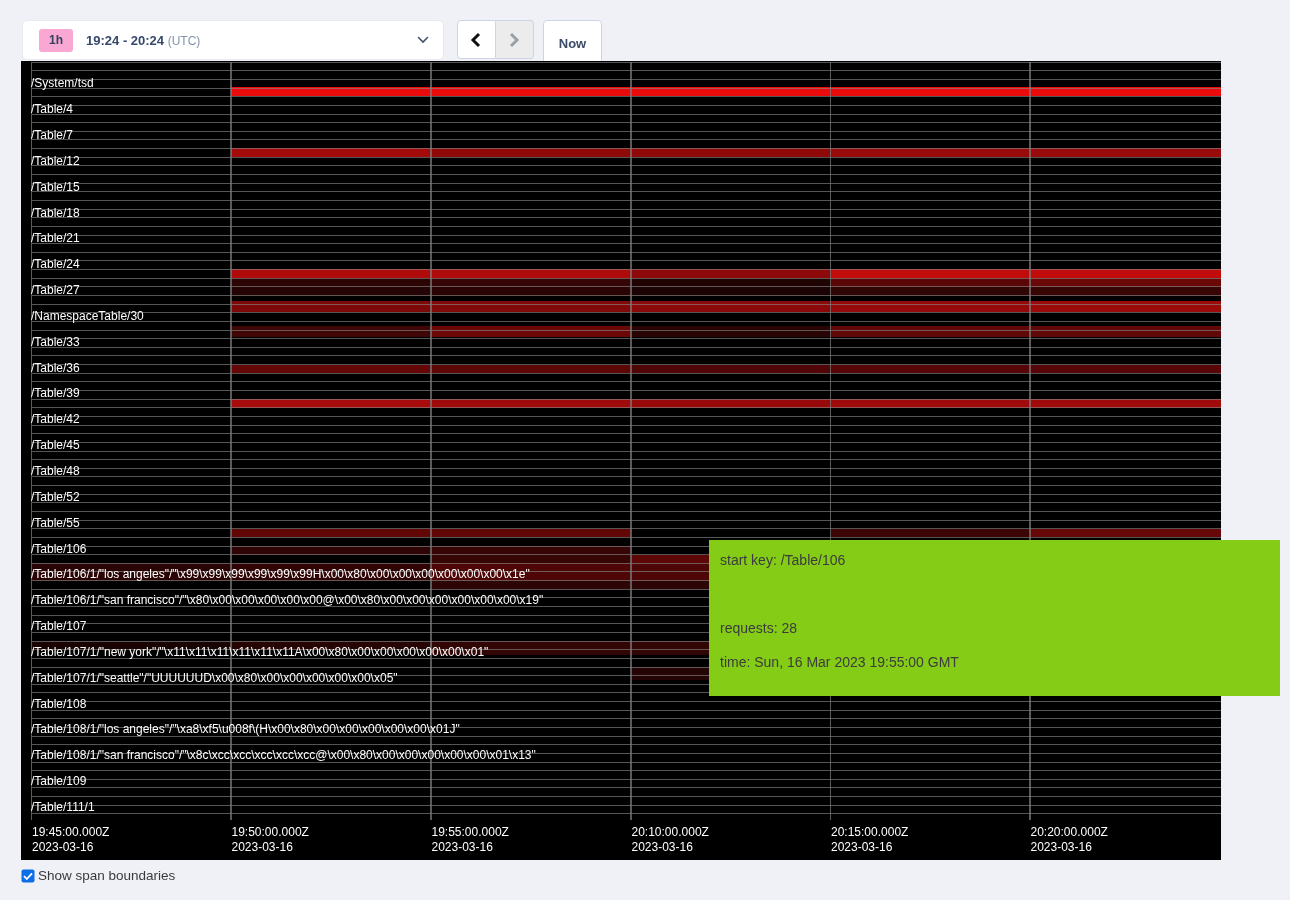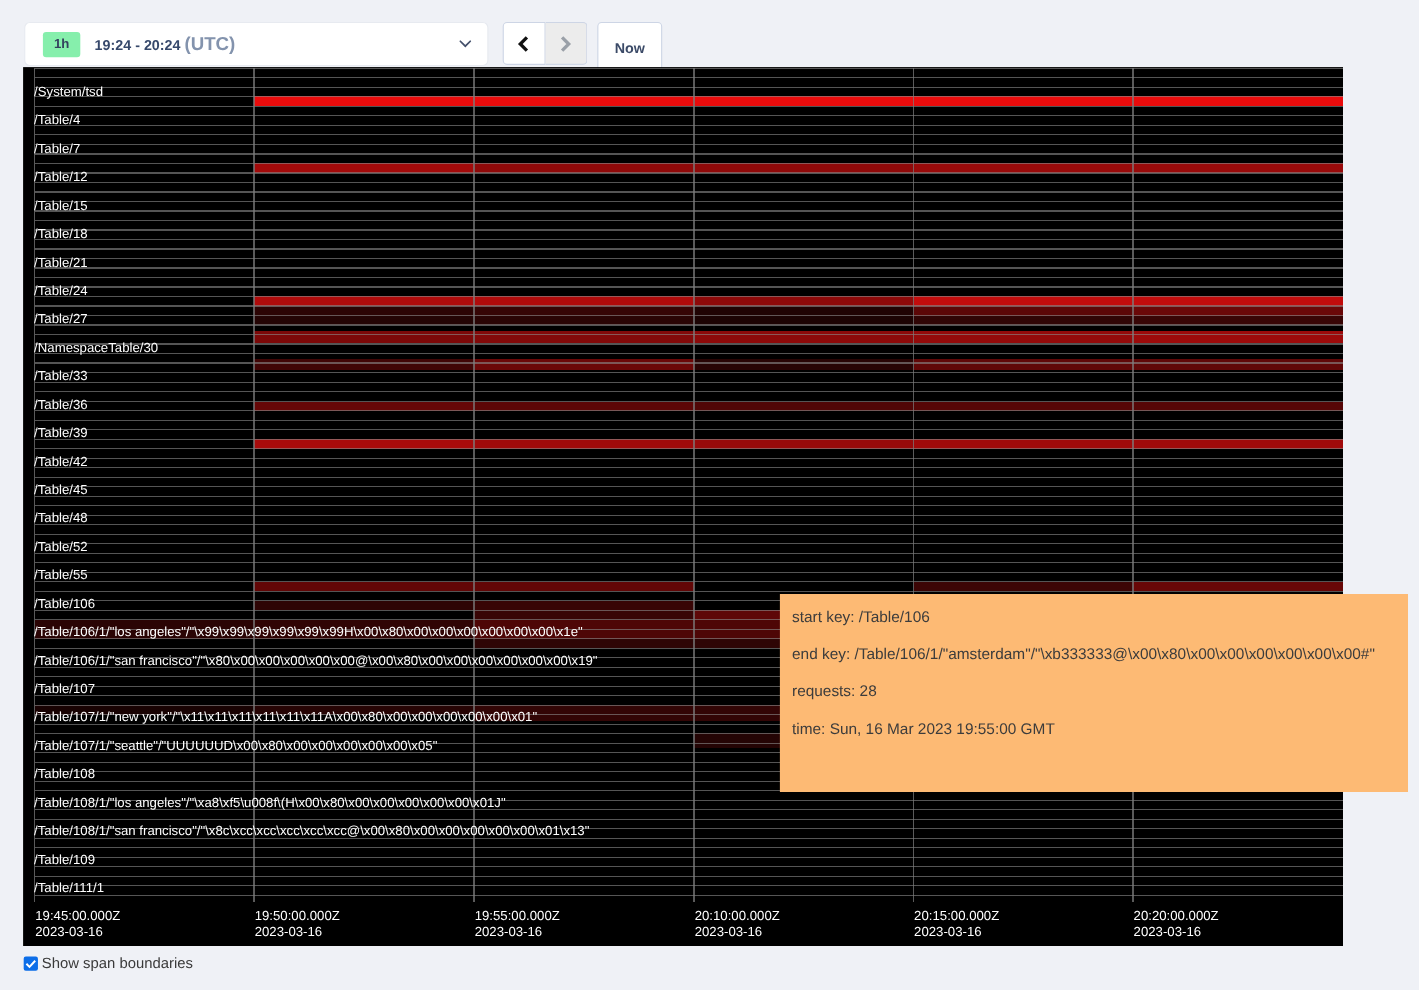--- a/index.html
+++ b/index.html
@@ -1,28 +1,28 @@
 <!DOCTYPE html>
 <html><head><meta charset="utf-8">
 <style>
 html,body{margin:0;padding:0;}
 body{width:1290px;height:900px;background:#eff1f6;font-family:"Liberation Sans",sans-serif;position:relative;overflow:hidden;}
 .dd{position:absolute;left:22px;top:20px;width:420px;height:38px;background:#fff;border:1px solid #e7eaf0;border-radius:5px;display:flex;align-items:center;}
-.badge{margin-left:16px;background:#86efac;border-radius:3px;height:23px;padding:0 10px;display:flex;align-items:center;font-size:12px;font-weight:bold;color:#33415e;}
+.badge{margin-left:16px;background:#f9a8d4;border-radius:3px;height:23px;padding:0 10px;display:flex;align-items:center;font-size:12px;font-weight:bold;color:#33415e;}
 .trange{margin-left:13px;font-size:13px;font-weight:bold;color:#36486b;}
-.trange .utc{font-weight:bold;color:#8393ad;font-size:17px;text-align:right;}
+.trange .utc{font-weight:normal;color:#8393ad;font-size:12px;text-align:right;}
 .ddchev{position:absolute;right:14px;top:15px;}
 .navgrp{position:absolute;left:457px;top:20px;height:39px;display:flex;}
 .navb{width:38.5px;height:39px;border:1px solid #cdd5e5;display:flex;align-items:center;justify-content:center;box-sizing:border-box;}
 .navb.l{background:#fff;border-radius:4px 0 0 4px;}
 .navb.r{background:#ececec;border-radius:0 4px 4px 0;border-left:none;}
 .nowb{position:absolute;left:543px;top:20px;width:59px;height:47px;background:#fff;border:1px solid #cdd5e5;border-radius:4px;box-sizing:border-box;display:flex;align-items:center;justify-content:center;font-size:13px;font-weight:bold;color:#3c4b68;}
 .heat{position:absolute;left:21px;top:61px;}
 .rl{font-family:"Liberation Sans",sans-serif;font-size:12px;fill:#fff;}
-.tip{position:absolute;left:709px;top:540px;width:571px;height:180px;background:#fdba74;font-size:14px;color:#3c3c3c;}
+.tip{position:absolute;left:709px;top:540px;width:571px;height:156px;background:#84cc16;font-size:14px;color:#3c3c3c;}
 .tip div{position:absolute;left:11px;white-space:nowrap;}
 .cbrow{position:absolute;left:21px;top:868px;display:flex;align-items:center;font-size:13.5px;color:#3a3a3a;}
 .cbrow svg{margin-right:3px;}
 </style></head>
 <body>
 <div class="dd">
   <span class="badge">1h</span>
   <span class="trange">19:24 - 20:24 <span class="utc">(UTC)</span></span>
   <svg class="ddchev" width="12" height="8" viewBox="0 0 12 8">
       <path d="M1.5 1.5 L6 6 L10.5 1.5" stroke="#44506b" stroke-width="1.6" fill="none" stroke-linecap="round"></path>
@@ -138,21 +138,20 @@
 <text x="410.5" y="790.0" class="rl">2023-03-16</text>
 <text x="610.5" y="775.0" class="rl">20:10:00.000Z</text>
 <text x="610.5" y="790.0" class="rl">2023-03-16</text>
 <text x="810.0" y="775.0" class="rl">20:15:00.000Z</text>
 <text x="810.0" y="790.0" class="rl">2023-03-16</text>
 <text x="1009.5" y="775.0" class="rl">20:20:00.000Z</text>
 <text x="1009.5" y="790.0" class="rl">2023-03-16</text>
 </svg>
 <div class="tip">
   <div style="top:12px">start key: /Table/106</div>
-  <div style="top:46px">end key: /Table/106/1/"amsterdam"/"\xb333333@\x00\x80\x00\x00\x00\x00\x00\x00#"</div>
   <div style="top:80px">requests: 28</div>
   <div style="top:114px">time: Sun, 16 Mar 2023 19:55:00 GMT</div>
 </div>
 <div class="cbrow">
   <svg width="14" height="14" viewBox="0 0 14 14">
       <rect x="0.5" y="0.5" width="13" height="13" rx="2" fill="#0d6ee8"></rect>
       <path d="M3 7.2 L5.8 10 L11 4.4" stroke="#fff" stroke-width="1.8" fill="none"></path>
     </svg>
   <span>Show span boundaries</span>
 </div>

